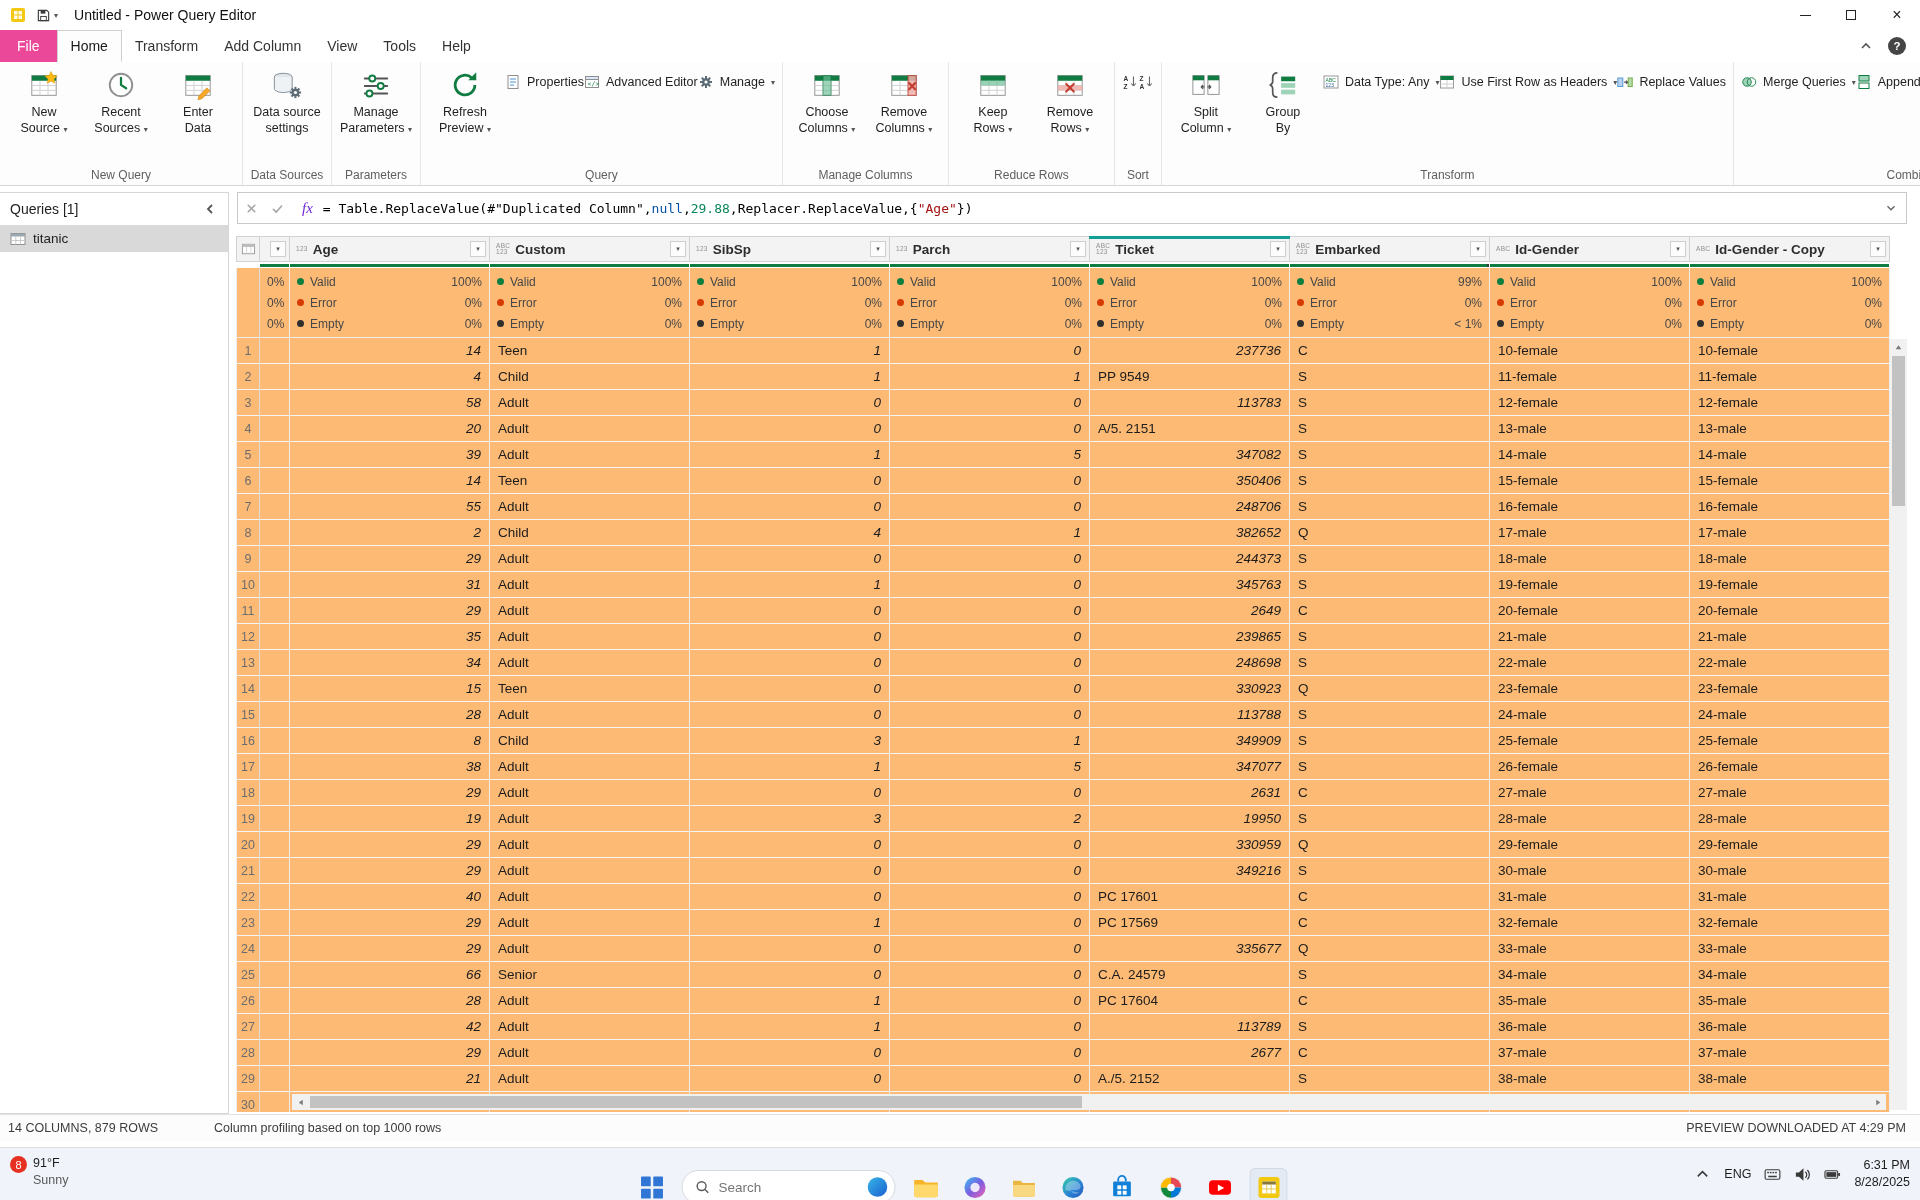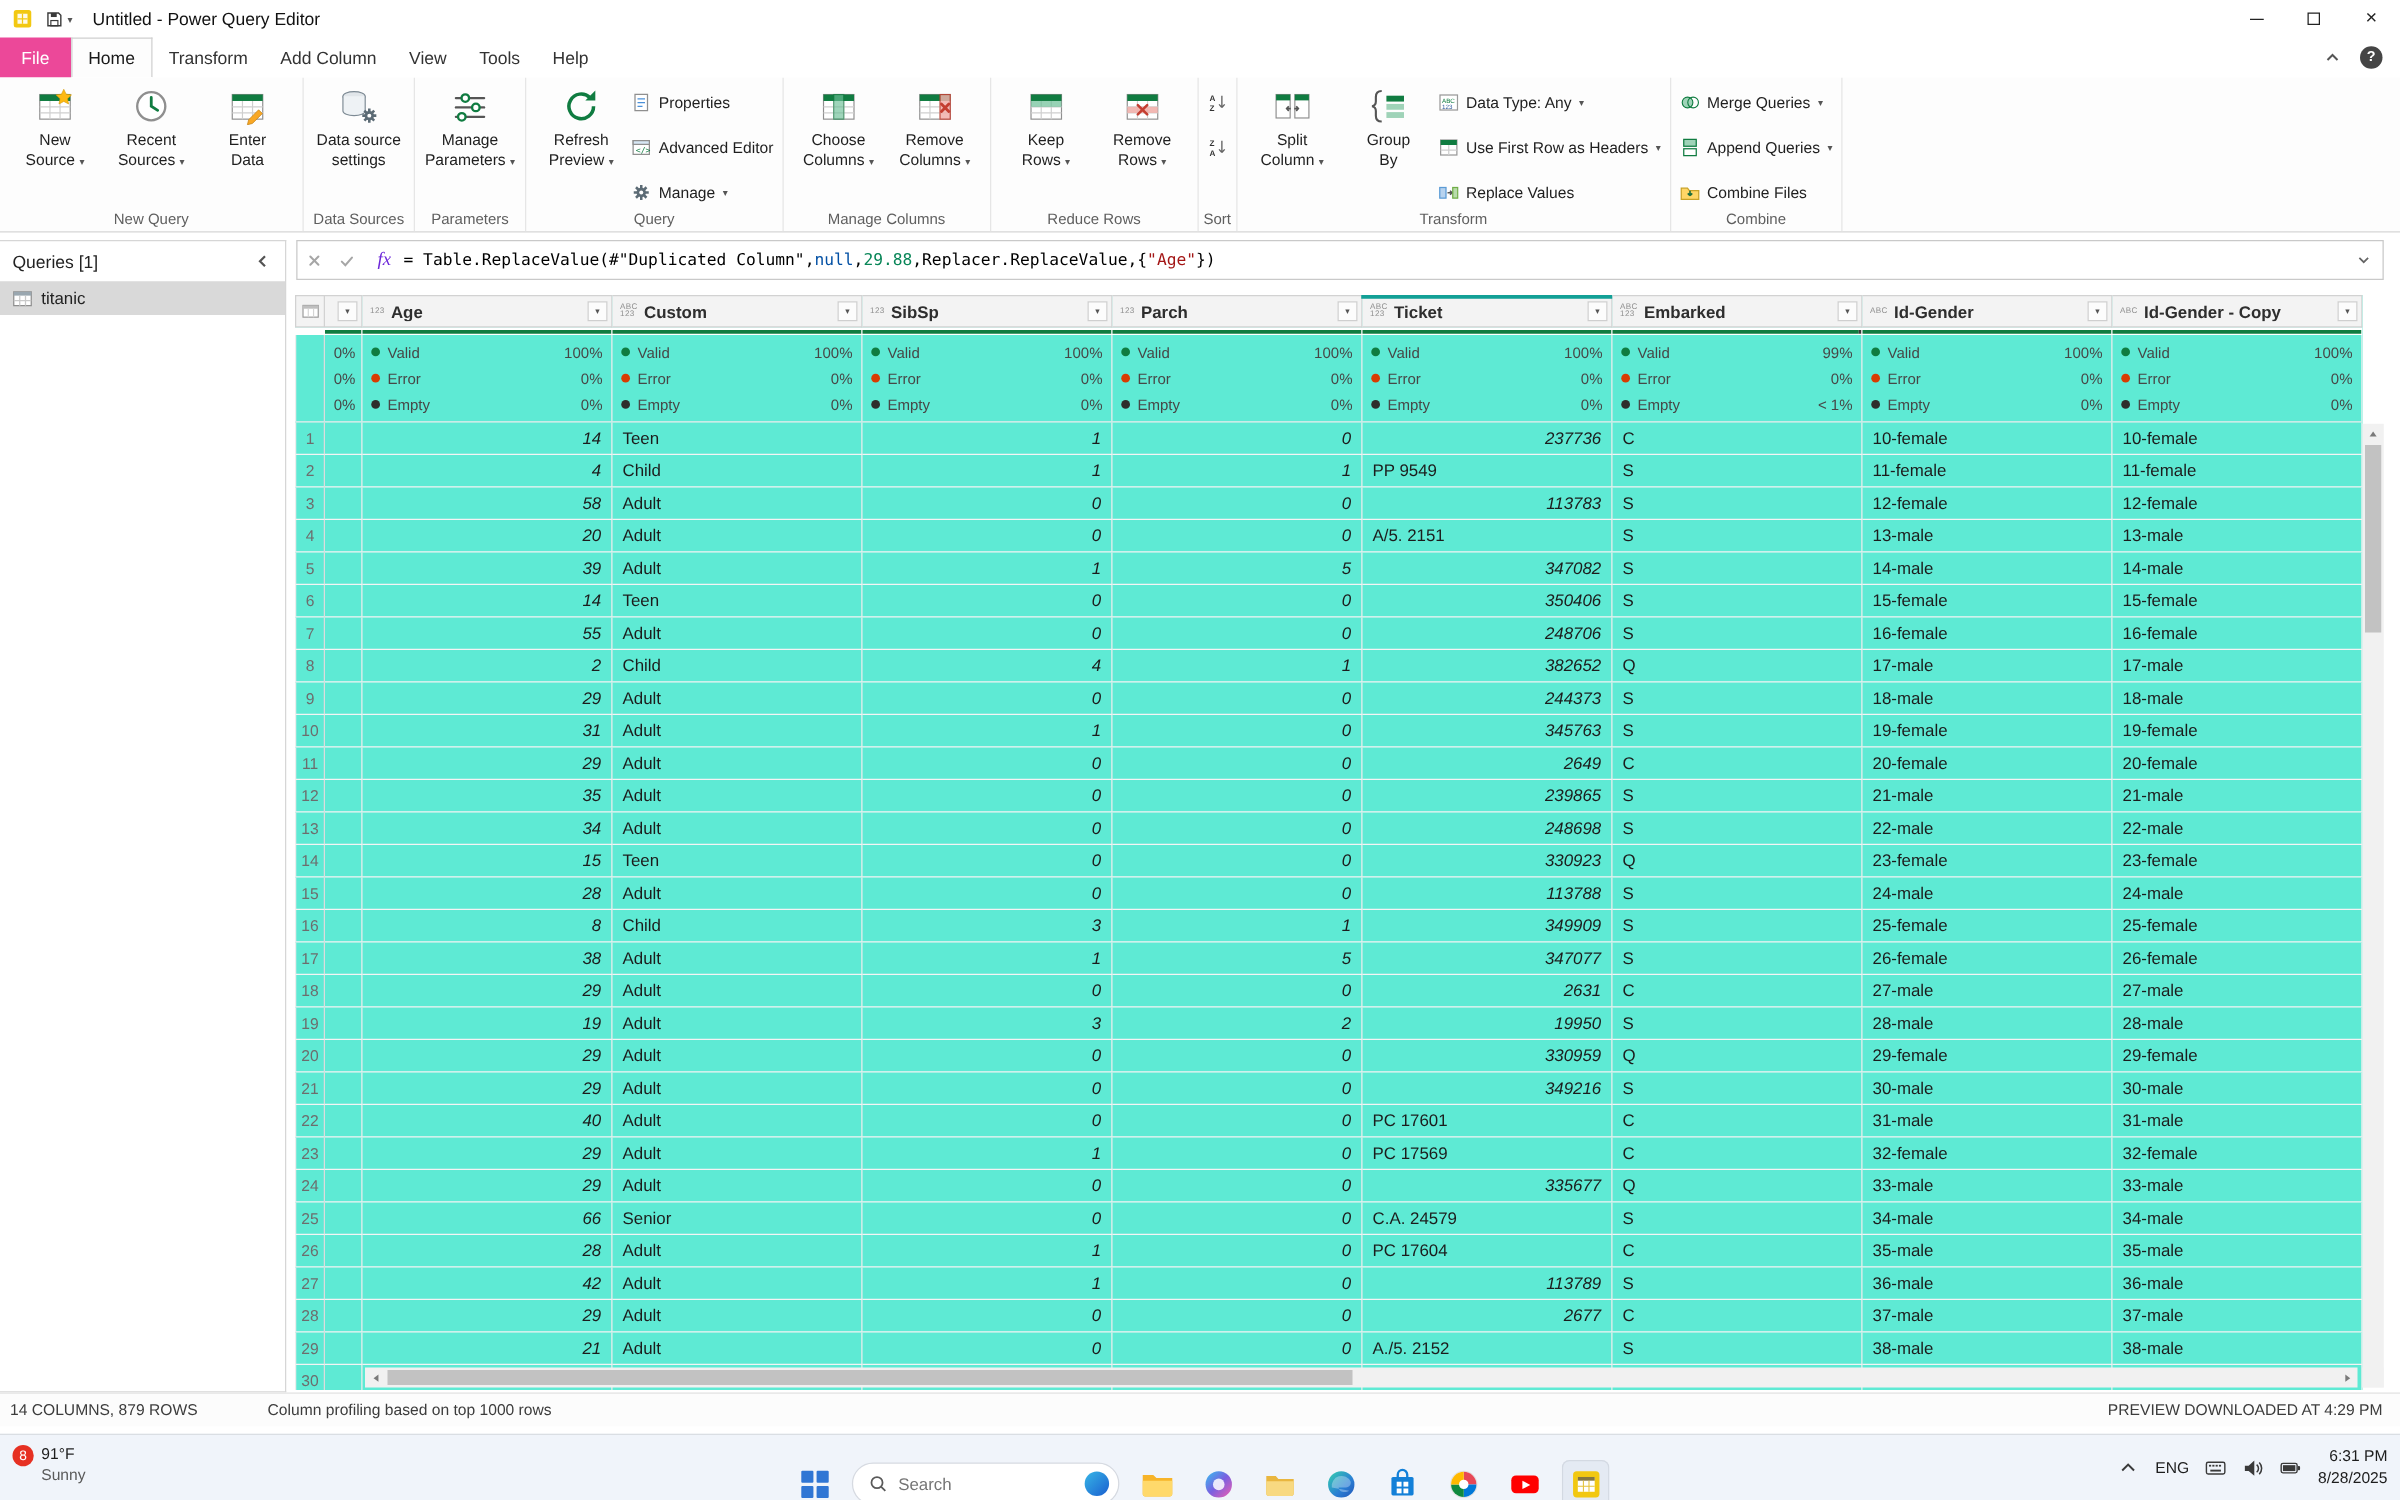--- a/index.html
+++ b/index.html
@@ -29,21 +29,21 @@
   .helpc{width:18px;height:18px;border-radius:50%;background:#454545;color:#fff;font-size:11.5px;font-weight:bold;display:flex;align-items:center;justify-content:center}
 
   
   .ribbon{position:absolute;top:62px;left:0;right:0;height:124px;background:#fdfdfd;border-bottom:1px solid #d6d6d6;display:flex;align-items:stretch;overflow:hidden}
   .rgroup{position:relative;display:flex;align-items:flex-start;padding:5px 7px 22px;border-right:1px solid #e6e6e6}
   .ritems{display:flex;align-items:flex-start;gap:3px;height:100%}
   .rglabel{position:absolute;left:0;right:0;bottom:3px;text-align:center;font-size:12px;color:#5f5f5f;white-space:nowrap}
   .rbig{display:flex;flex-direction:column;align-items:center;width:74px;padding-top:3px;gap:5px;text-align:center}
   .rlbl{font-size:12.5px;line-height:1.25;color:#1f1f1f}
   .bic{width:30px;height:30px;display:flex}
-  .rstack{display:flex;flex-direction:column;justify-content:flex-start;gap:20px;padding-top:7px}
+  .rstack{display:flex;flex-direction:row;justify-content:flex-start;gap:0;padding-top:7px}
   .rsmall{display:flex;align-items:center;gap:6px;font-size:12.5px;color:#1f1f1f;white-space:nowrap}
   .sic{width:16px;height:16px;flex:0 0 16px;display:flex}
   .car{font-size:8px;color:#555}
 
   
   .frow{position:absolute;top:192px;left:237px;right:13px;height:32px;border:1px solid #c9c9c9;background:#fff;display:flex;align-items:center}
   .fbtn{width:26px;height:100%;display:flex;align-items:center;justify-content:center}
   .fbtn span{width:13px;height:13px;display:flex}
   .fxl{font-family:Liberation Serif, serif;font-style:italic;font-size:15px;color:#6d28d9;margin:0 10px 0 12px}
   .ftext{flex:1;font-family:"DejaVu Sans Mono",monospace;font-size:13px;white-space:pre;overflow:hidden;color:#000}
@@ -52,21 +52,21 @@
 
   
   .qpane{position:absolute;top:192px;left:0;width:229px;height:922px;background:#fff;border:1px solid #d6d6d6;border-left:none}
   .qhead{height:32px;display:flex;align-items:center;padding:0 10px;font-size:14px;color:#222}
   .qcol{margin-left:auto;width:16px;height:16px;display:flex}
   .qitem{height:27px;display:flex;align-items:center;gap:7px;padding:0 10px;font-size:13.5px;color:#222}
   .qitem.sel{background:#d9d9d9}
   .qicon{width:16px;height:16px;flex:0 0 16px;display:flex}
 
   
-  .grid{position:absolute;top:236px;left:236px;width:1654px;height:876px;background:#5eead4;overflow:hidden;font-size:13.5px}
+  .grid{position:absolute;top:236px;left:236px;width:1654px;height:876px;background:#fdba74;overflow:hidden;font-size:13.5px}
   .hrow{display:flex}
   .hc{height:26px;background:#f3f3f3;border-top:1px solid #d2d2d2;border-right:1px solid #d2d2d2;border-bottom:1px solid #d2d2d2;display:flex;align-items:center;padding:0 3px 0 6px;position:relative}
   .hc.first{border-left:1px solid #d2d2d2}
   .corner{justify-content:center;padding:0}
   .cicon{width:15px;height:15px;display:flex}
   .w-num{width:24px;flex:0 0 24px}
   .w-part{width:30px;flex:0 0 30px}
   .w-col{width:200px;flex:0 0 200px}
   .tyico{display:flex;flex-direction:column;justify-content:center;margin-right:5px;color:#8f8f8f;font-size:6.5px;line-height:6.5px;letter-spacing:.3px;font-weight:400}
   .hname{font-size:13.5px;font-weight:bold;color:#2e2e2e;white-space:nowrap;overflow:hidden}

